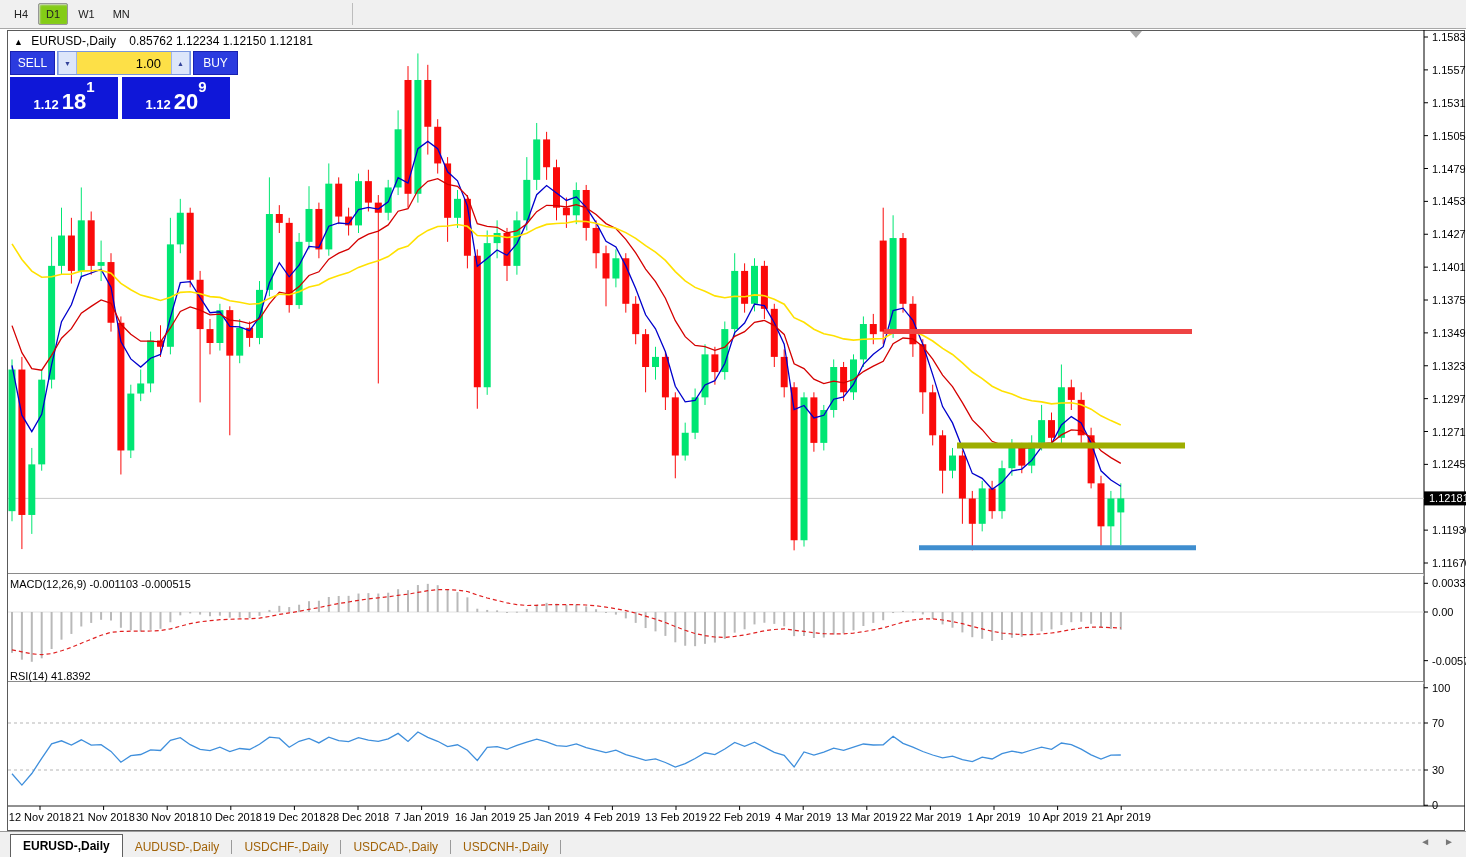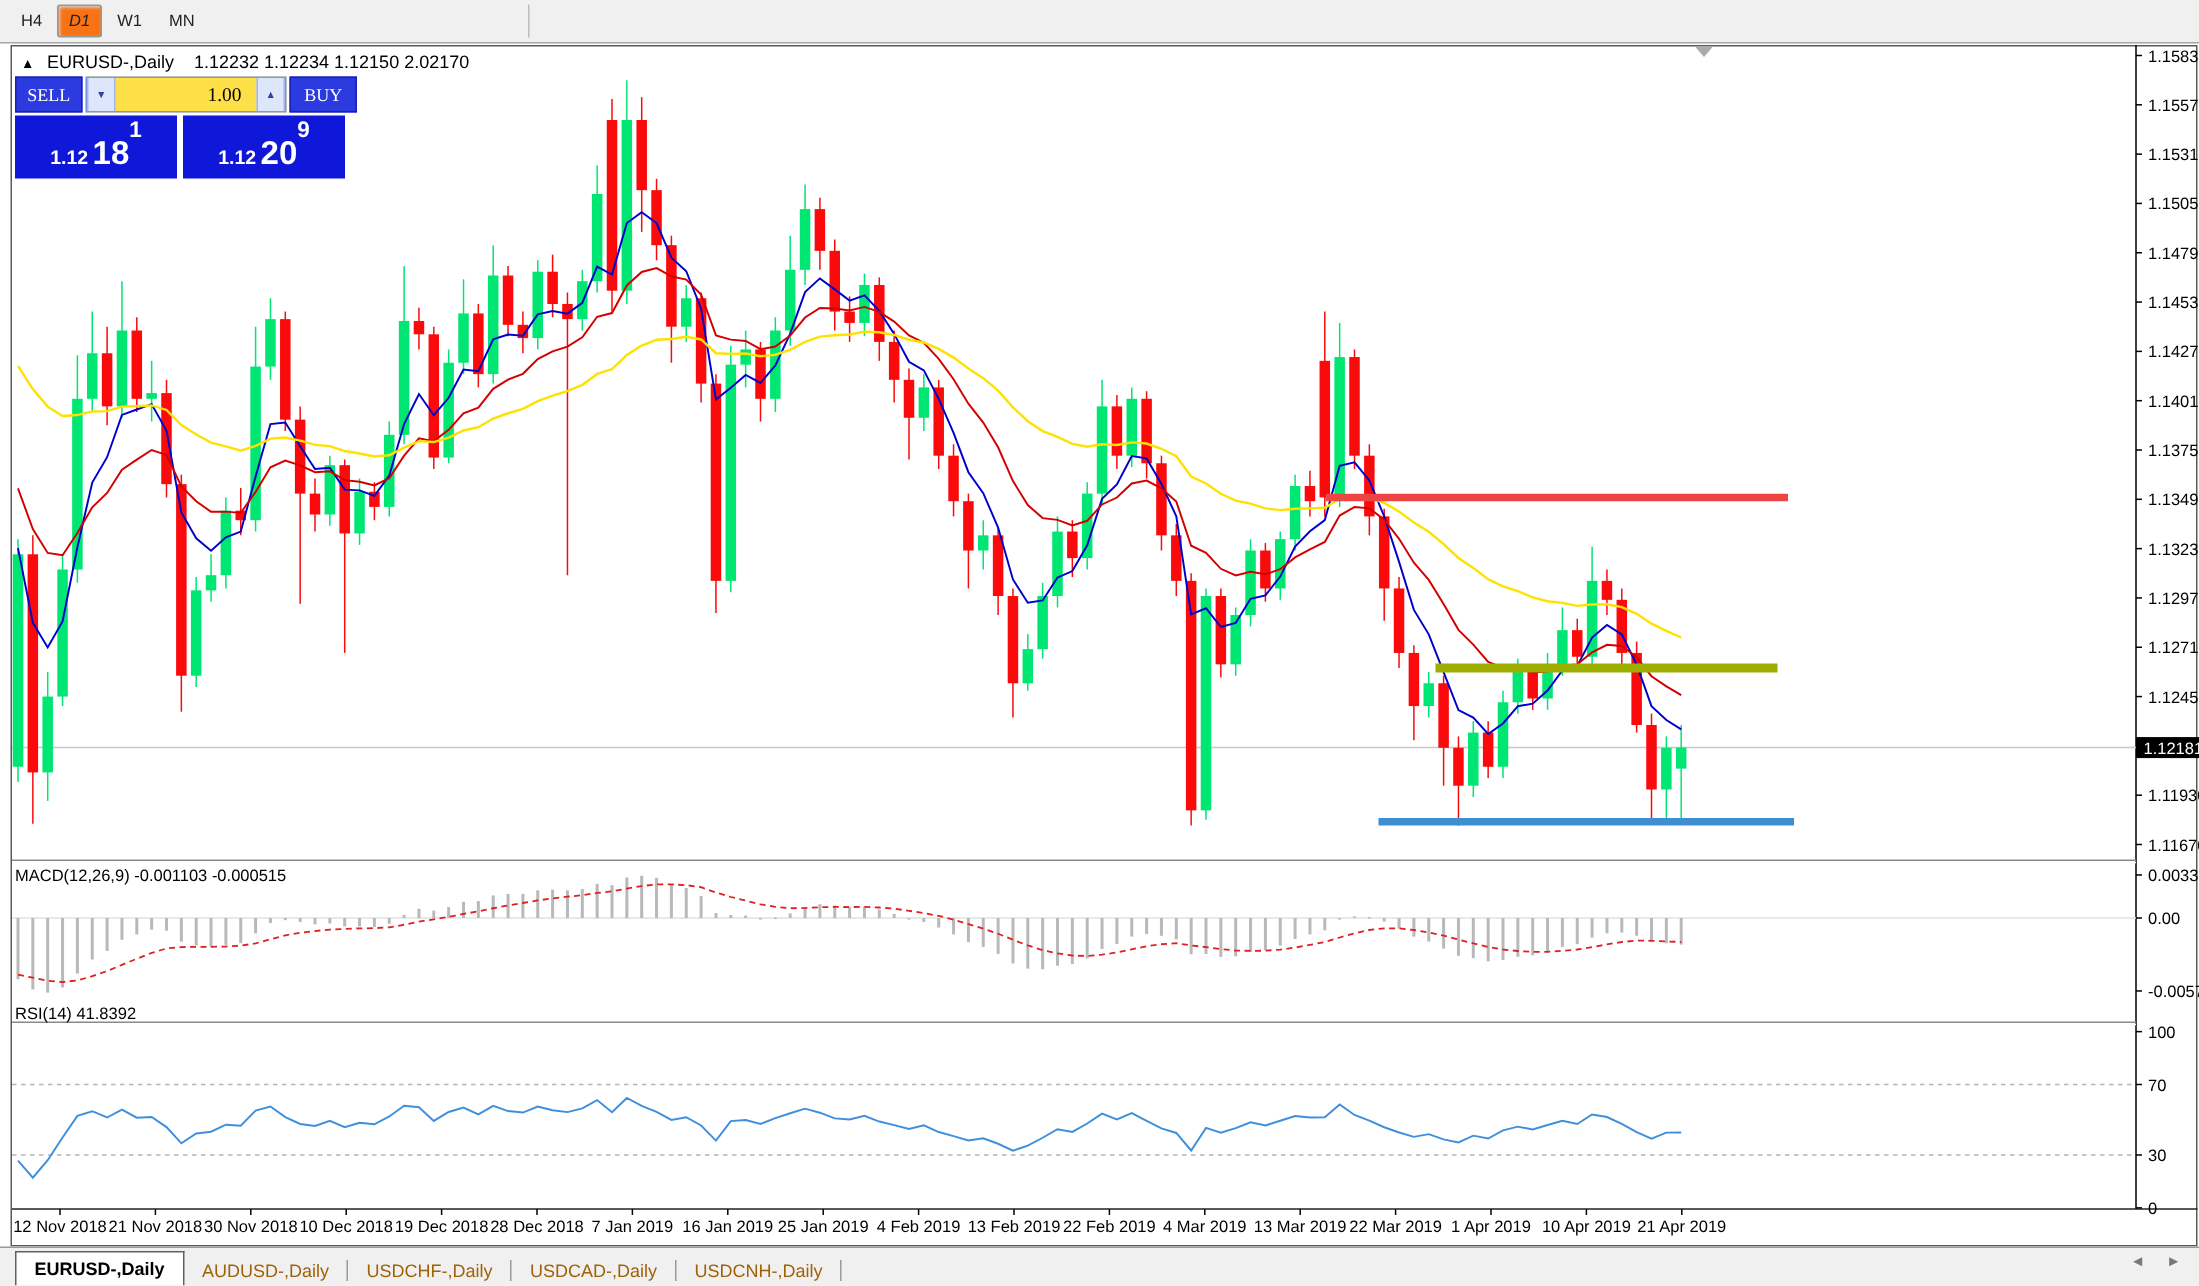--- a/index.html
+++ b/index.html
@@ -1,33 +1,33 @@
 <!DOCTYPE html>
 <html><head>
 <meta charset="utf-8">
 <style>
   html,body{margin:0;padding:0;background:#f0f0f0;font-family:"Liberation Sans",sans-serif;}
   #stage{position:relative;width:1466px;height:857px;background:#fff;overflow:hidden;}
   
   #toolbar{position:absolute;left:0;top:0;width:1466px;height:29px;background:#f0f0f0;border-bottom:1px solid #a8a8a8;display:flex;align-items:center;padding-left:6px;box-sizing:border-box;}
   .tf{height:20px;line-height:20px;padding:0 7px;margin-right:2px;font-size:11px;color:#222;border:1px solid transparent;border-radius:2px;cursor:default;}
-  .tf.active{background:#f97316;border:1px solid #979797;box-shadow:inset 1px 1px 2px #d4d4d4;font-style:italic;}
+  .tf.active{background:#84cc16;border:1px solid #979797;box-shadow:inset 1px 1px 2px #d4d4d4;}
   .tb-sep{position:absolute;left:352px;top:3px;width:1px;height:22px;background:#bdbdbd;}
   
   #chartwin{position:absolute;left:6px;top:30px;width:1460px;height:801px;background:#fff;}
   svg{position:absolute;left:0;top:0;}
   .ovl{position:absolute;z-index:5;}
   #title-row{left:14px;top:34px;font-size:12px;color:#000;}
   #title-row .sym{margin-right:10px;}
   #title-row .arr{font-size:9px;margin-right:5px;}
   #macd-label{left:10px;top:578px;font-size:11px;color:#000;}
   #rsi-label{left:10px;top:670px;font-size:11px;color:#000;}
   
   #trade{left:10px;top:51px;width:228px;z-index:6;}
-  #trade .row1{display:flex;height:24px;font-family:Liberation Serif, serif;}
+  #trade .row1{display:flex;height:24px;}
   .tbtn{width:52px;background:#2b3bdf;color:#fff;font-size:12px;display:flex;align-items:center;justify-content:center;border:1px solid #1820b0;box-sizing:border-box;}
   .spin{display:flex;margin:0 2px;border:1px solid #7a96e0;background:#fde047;box-sizing:border-box;}
   .spbtn{width:17px;background:#dde6fa;color:#33439a;font-size:7px;display:flex;align-items:center;justify-content:center;border-left:1px solid #9db4ec;border-right:1px solid #9db4ec;}
   .vol{width:84px;font-size:13px;color:#000;display:flex;align-items:center;justify-content:flex-end;padding-right:10px;}
   #trade .row2{display:flex;margin-top:2px;}
   .pbox{width:108px;height:42px;background:#0f17d8;color:#fff;display:flex;align-items:flex-end;justify-content:center;padding-bottom:4px;box-sizing:border-box;}
   .pbox+.pbox{margin-left:4px;}
   .pfx{font-size:13px;font-weight:bold;margin:0 3px 3px 0;text-align:center;}
   .big{font-size:22px;font-weight:bold;line-height:26px;}
   .sup{font-size:15px;font-weight:bold;align-self:flex-start;margin-top:1px;}
@@ -510,21 +510,21 @@
         <line x1="1424" y1="770" x2="1428" y2="770" stroke="#000"></line>
         <text x="1432" y="774" fill="#000">30</text>
         <line x1="1424" y1="805.25" x2="1428" y2="805.25" stroke="#000"></line>
         <text x="1432" y="809.25" fill="#000">0</text>
       </g>
     </svg>
 
   <div class="ovl" id="title-row">
     <span class="arr">▲</span>
     <span class="sym">EURUSD-,Daily</span>
-    <span>1.12232 1.12234 1.12150 2.02170</span>
+    <span>0.85762 1.12234 1.12150 1.12181</span>
   </div>
 
   <div class="ovl" id="trade">
     <div class="row1">
       <div class="tbtn">SELL</div>
       <div class="spin">
         <div class="spbtn">
             <span>▼</span>
           </div>
         <div class="vol">1.00</div>

